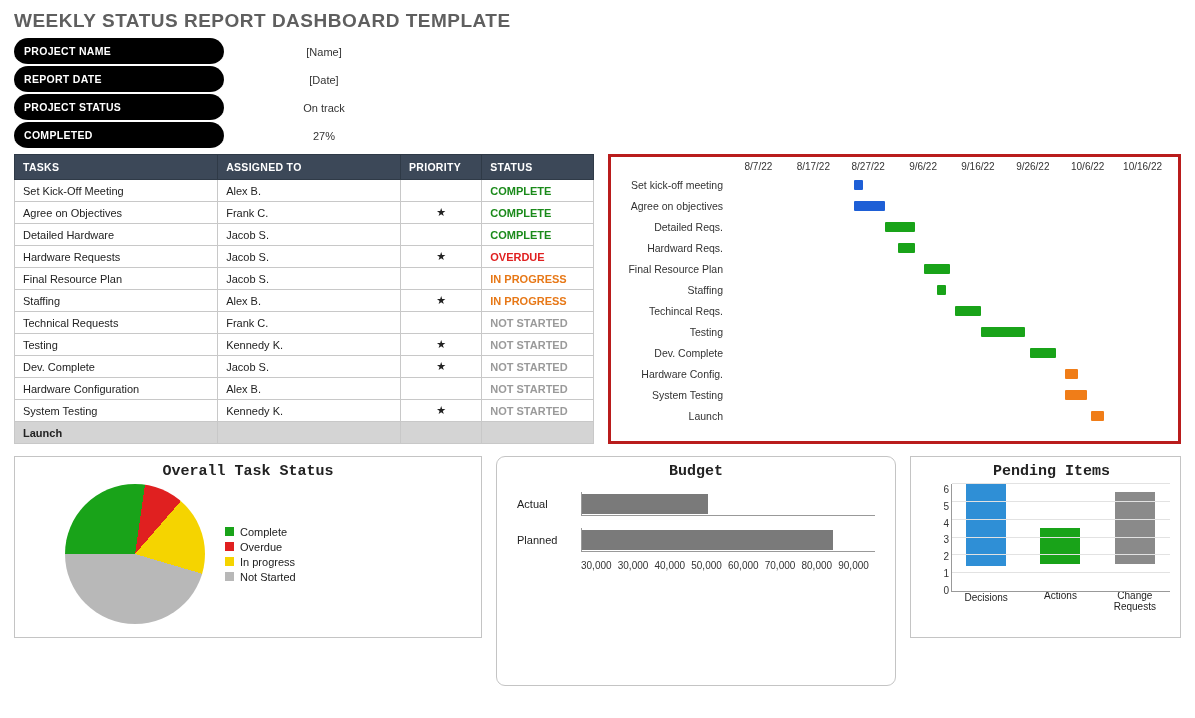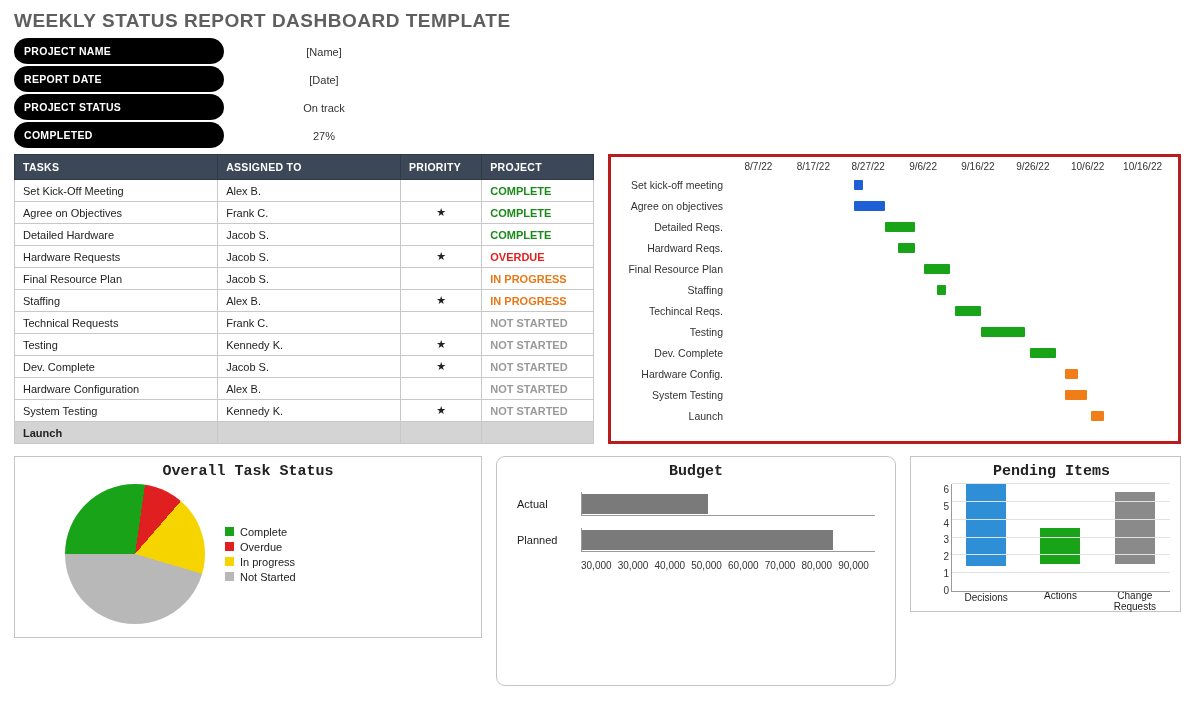--- a/index.html
+++ b/index.html
@@ -60,21 +60,21 @@
   .glabel { width:120px; text-align:right; padding-right:8px; font-size:10.5px; color:#333;}
   .gtrack { flex:1; position:relative; height:12px; }
   .gbar { position:absolute; height:10px; top:1px; border-radius:1px; }
 
   
   .bottom { display:flex; gap:14px; margin-top:12px; }
   .card { border:1px solid #c4c4c4; padding:6px 10px 4px; }
   .card h3 { text-align:center; font-size:15px; font-weight:bold; margin-bottom:4px;font-family:Liberation Mono, monospace;}
   .pie-card{width:468px;height:182px;}
   .budget-card{width:400px;height:230px;border-radius:9px;}
-  .pending-card{flex:1;height:156px;padding-left:22px;}
+  .pending-card{flex:1;height:182px;padding-left:22px;}
 
   .pie-wrap{display:flex;align-items:center;gap:20px;height:140px;}
   .pie{width:140px;height:140px;border-radius:50%;position:relative;margin-left:40px;}
   .legend{font-size:11px;}
   .legend div{display:flex;align-items:center;gap:6px;margin:3px 0;}
   .sw{width:9px;height:9px;display:inline-block;}
 
   .budget-area{height:120px;position:relative;margin:6px 10px 0 10px;}
   .bbar-row{display:flex;align-items:center;height:36px;gap:8px;}
   .bbar-label{width:56px;text-align:left;font-size:11px;}
@@ -112,21 +112,21 @@
 </div>
 
 <div class="row">
   <div class="tasks-panel">
     <table class="tasks">
       <thead>
           <tr id="thead-row">
             <th class="col-task">TASKS</th>
             <th class="col-assigned">ASSIGNED TO</th>
             <th class="col-pri">PRIORITY</th>
-            <th class="col-status">PROJECT</th>
+            <th class="col-status">STATUS</th>
           </tr>
         </thead>
       <tbody id="tasks-body">
           <tr>
      <td>Set Kick-Off Meeting</td>
      <td>Alex B.</td>
      <td class="pri"></td>
      <td class="status COMPLETE">COMPLETE</td>
    </tr>
           <tr>

